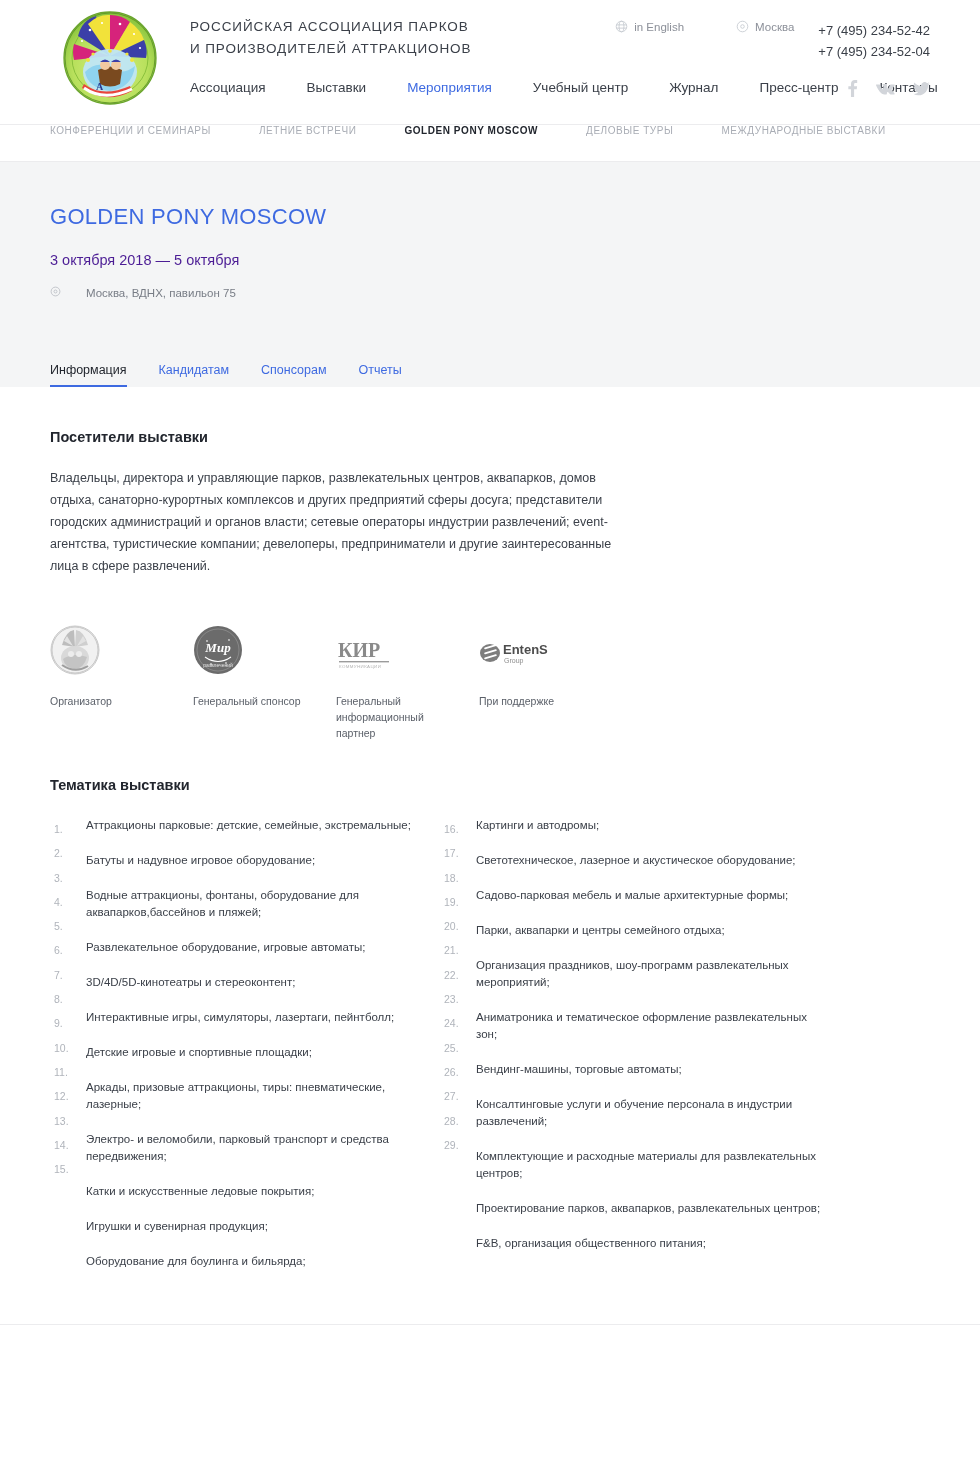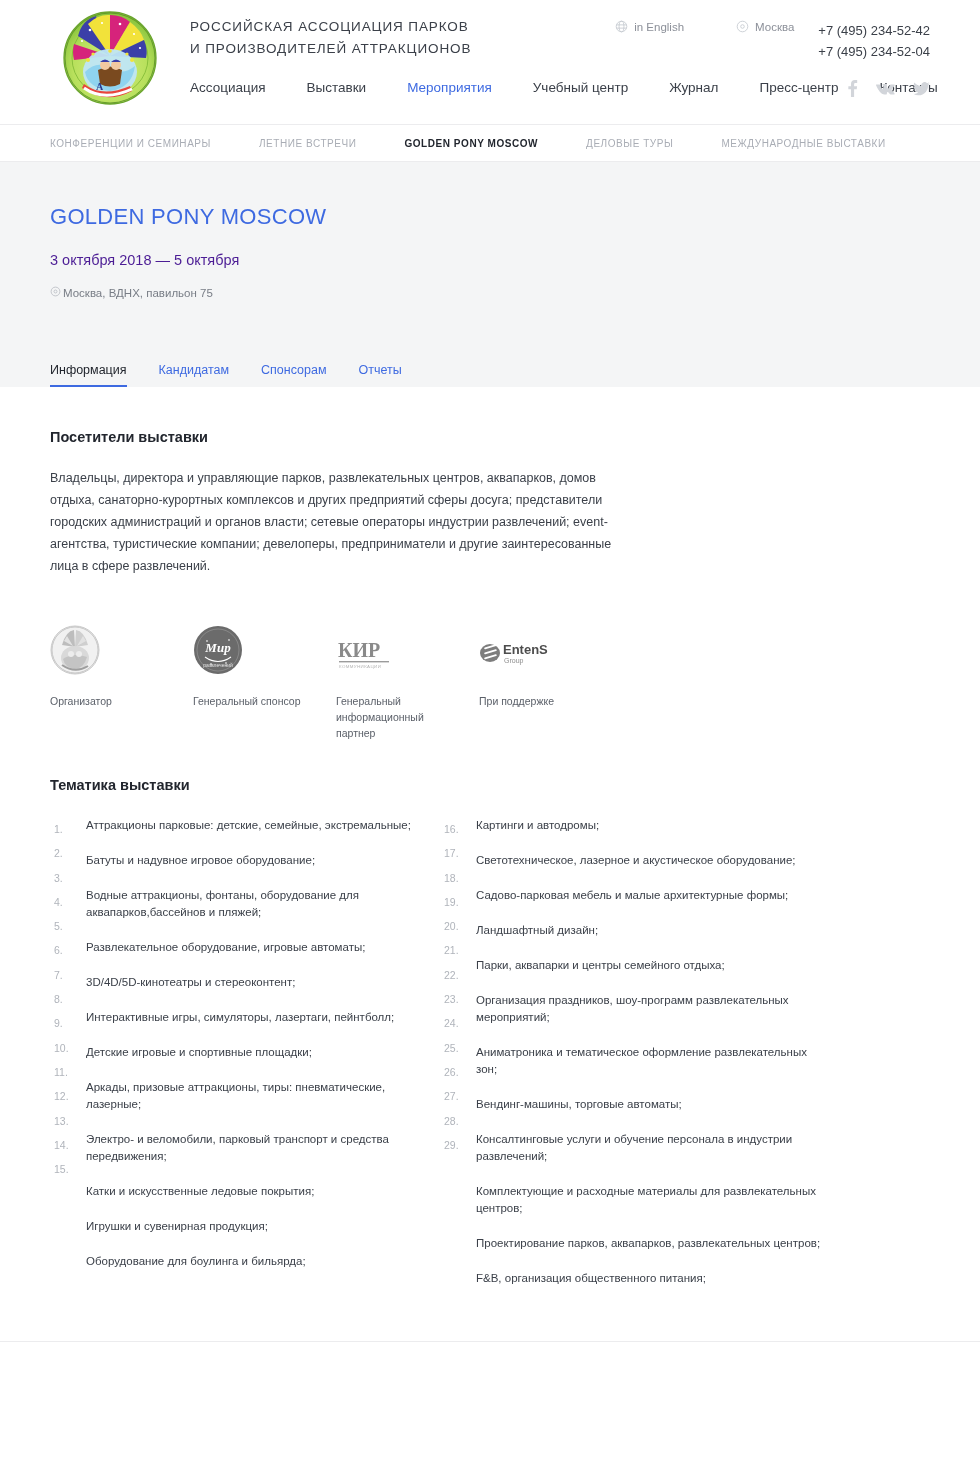--- a/index.html
+++ b/index.html
@@ -56,38 +56,38 @@
   .social-top {
     position: absolute; right: 0; top: 80px;
     display: flex; align-items: center; gap: 18px;
   }
   .social-top span { color: #d2d5da; cursor: pointer; display:block; }
 
   
   .subnav-bar { border-top: 1px solid #ececee; border-bottom: 1px solid #ececee; background:#fff; }
   .subnav {
     width: 880px; margin: 0 auto; height: 36px;
-    display: flex; align-items: center;
+    display: flex; 
   }
   .subnav a {
     font-size: 10px; letter-spacing: .55px; color: #a9adb5;
     text-decoration: none; margin-right: 48px; white-space: nowrap;
   }
   .subnav a.active { color: #22262e; font-weight: 700; }
 
   
   .hero { background: #f4f5f6; padding-top: 42px; }
   .hero-inner { width: 880px; margin: 0 auto; }
   .hero h1 {
     font-size: 22px; font-weight: 400; color: #3e6ae1;
     letter-spacing: .3px; margin-bottom: 22px;
   }
   .hero .dates { font-size: 14.5px; color: #4c1d95; margin-bottom: 18px; }
   .hero .place {
-    font-size: 11.5px; color: #787d86; display: flex; align-items: center; gap: 2px;
+    font-size: 11.5px; color: #787d86; display: flex; align-items: center; gap: 25px;
   }
   .tabs { display: flex; align-items: flex-end; margin-top: 58px; height: 30px; }
   .tab {
     font-size: 12.5px; color: #3e6ae1; text-decoration: none;
     margin-right: 32px; padding-bottom: 8px; border-bottom: 2px solid transparent;
   }
   .tab.active { color: #22262e; border-bottom-color: #3e6ae1; }
 
   
   .content { width: 880px; margin: 0 auto; padding-top: 42px; }
@@ -411,21 +411,20 @@
             <li>25.</li>
             <li>26.</li>
             <li>27.</li>
             <li>28.</li>
             <li>29.</li>
           </ol>
         <ul class="titems">
             <li>Картинги и автодромы;</li>
             <li>Светотехническое, лазерное и акустическое оборудование;</li>
             <li>Садово-парковая мебель и малые архитектурные формы;</li>
-            <li>Ландшафтный дизайн;</li>
             <li>Парки, аквапарки и центры семейного отдыха;</li>
             <li>Организация праздников, шоу-программ развлекательных мероприятий;</li>
             <li>Аниматроника и тематическое оформление развлекательных зон;</li>
             <li>Вендинг-машины, торговые автоматы;</li>
             <li>Консалтинговые услуги и обучение персонала в индустрии развлечений;</li>
             <li>Комплектующие и расходные материалы для развлекательных центров;</li>
             <li>Проектирование парков, аквапарков, развлекательных центров;</li>
             <li>F&amp;B, организация общественного питания;</li>
           </ul>
       </div>

